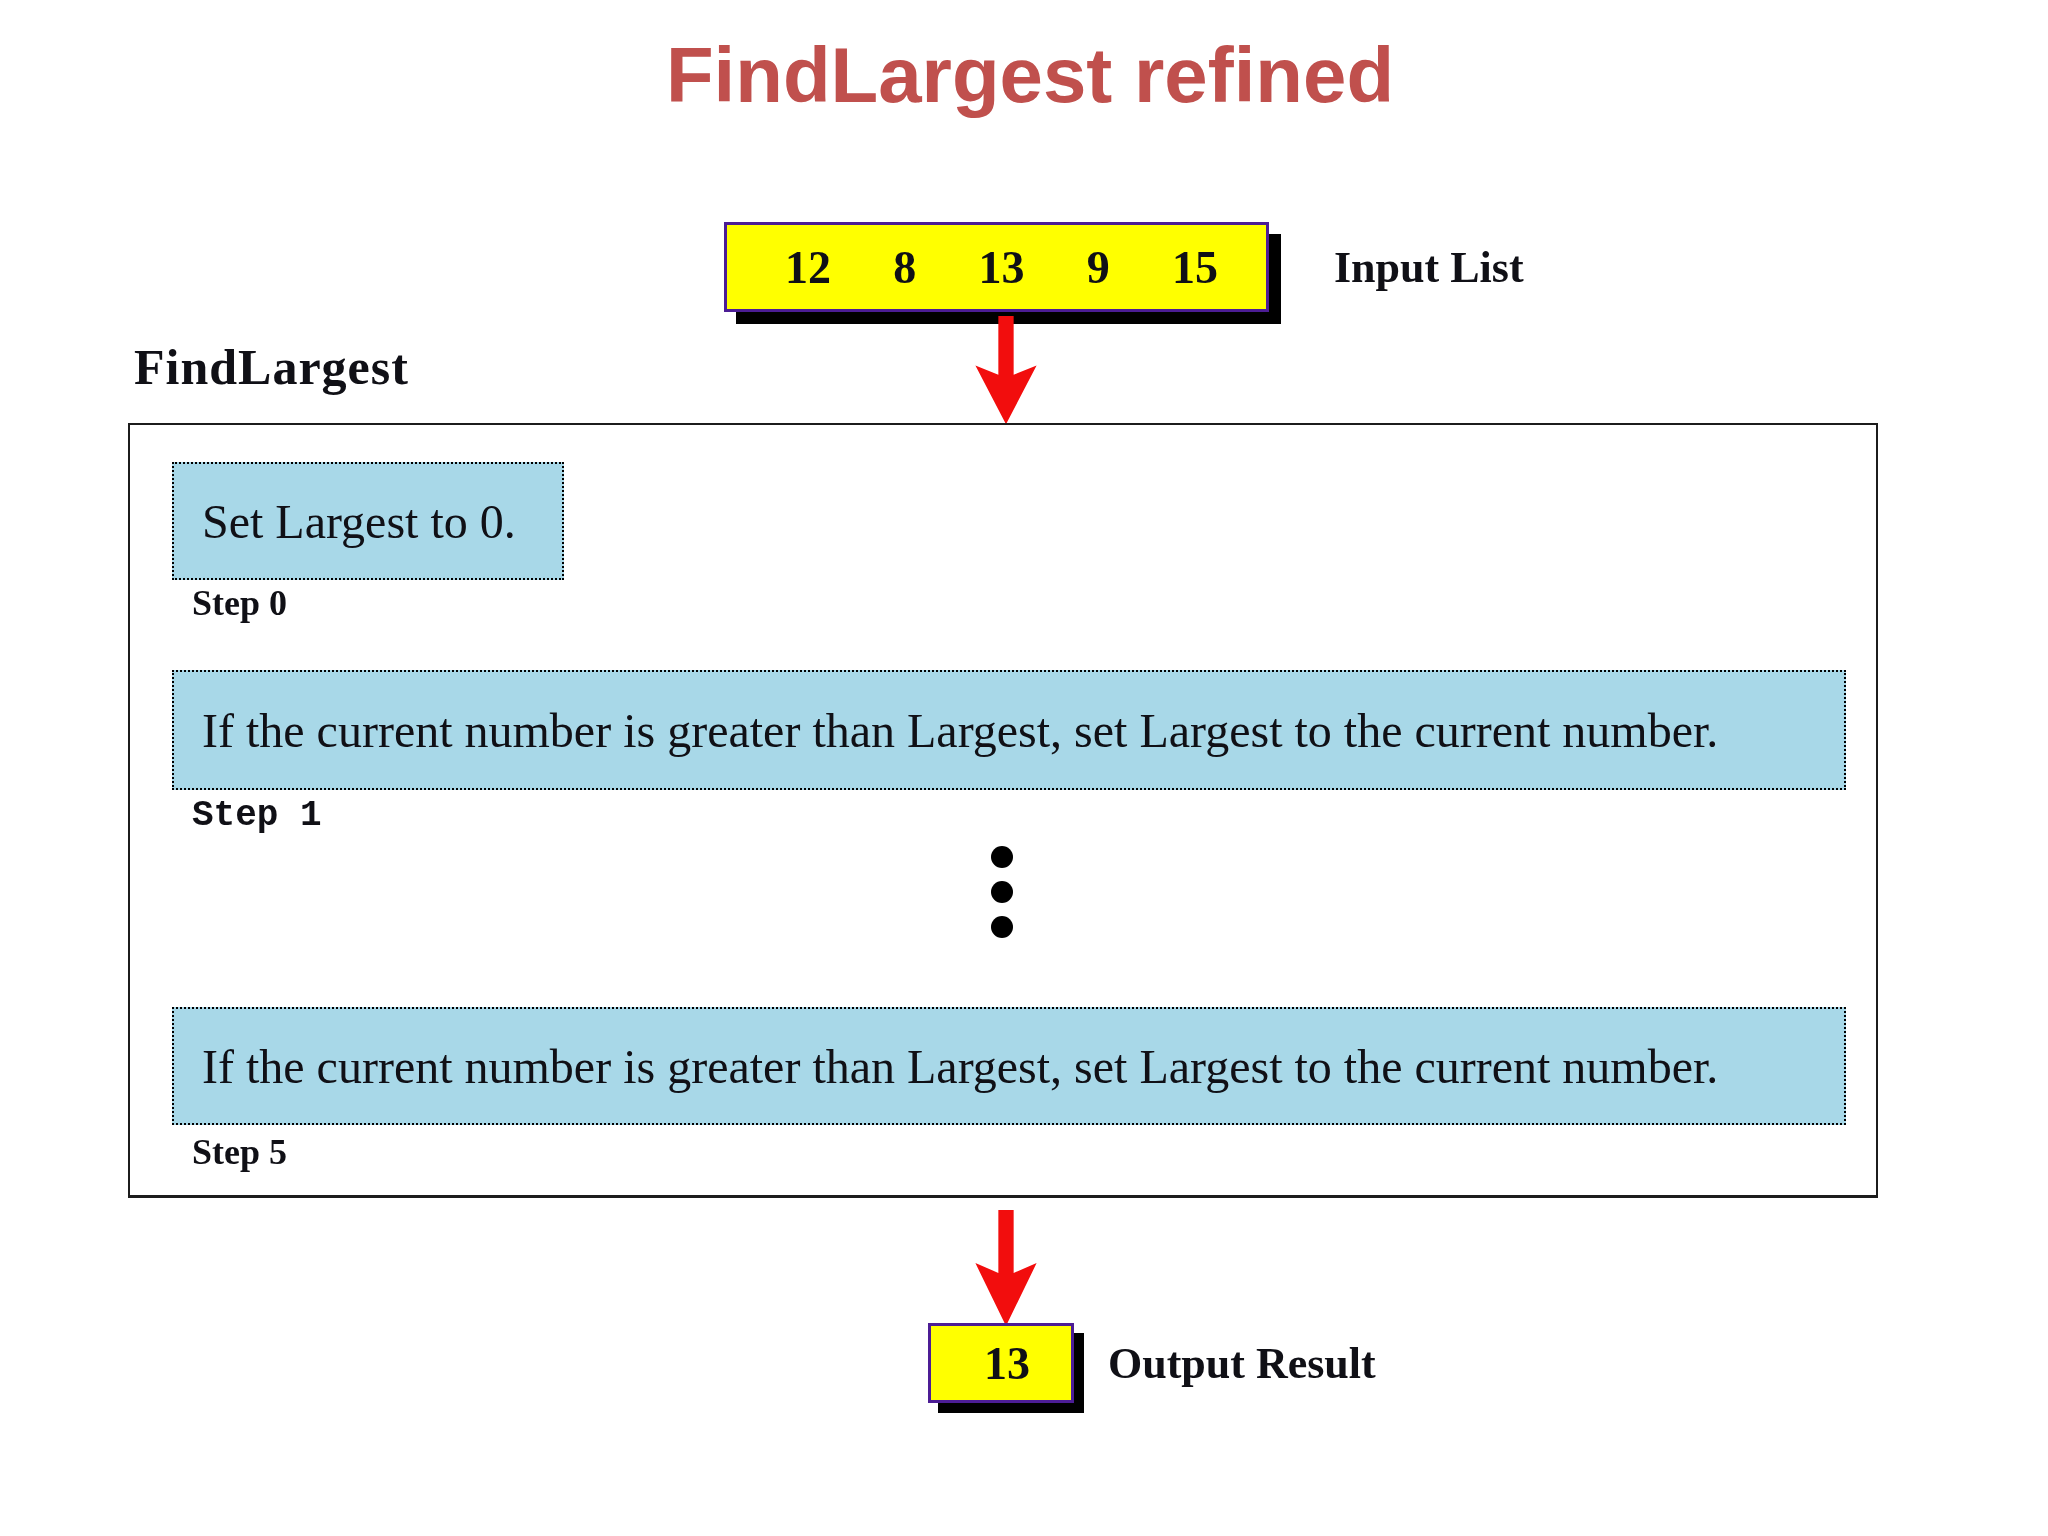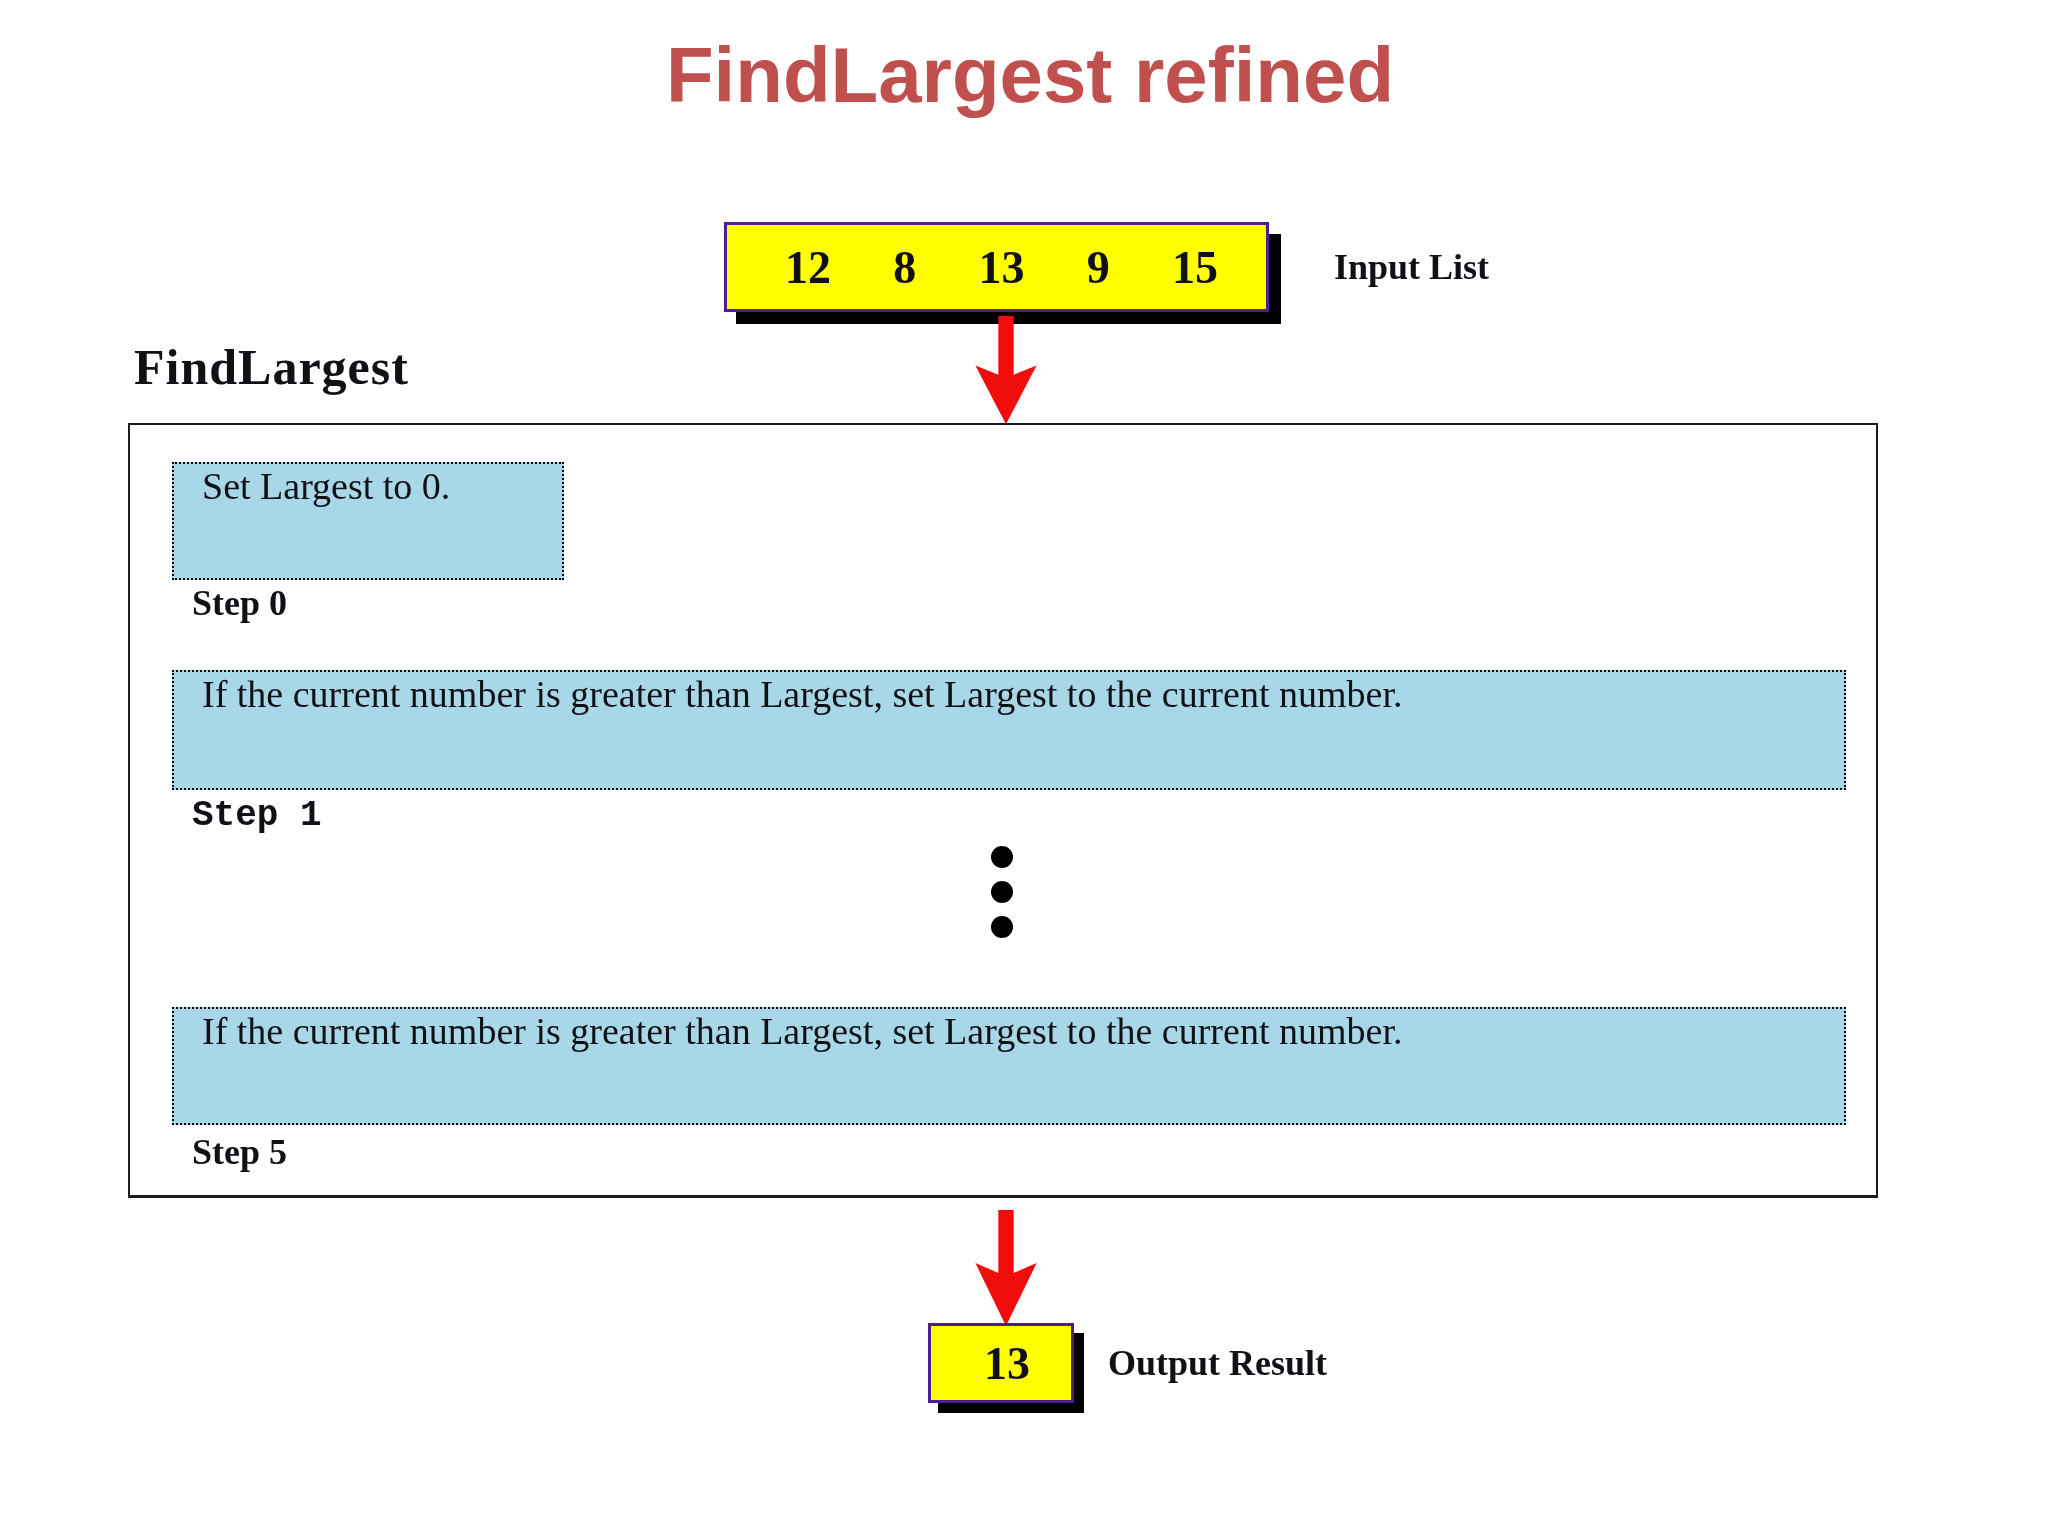--- a/index.html
+++ b/index.html
@@ -45,21 +45,21 @@
     justify-content:space-between;
     padding:0 48px 0 58px;
   }
   .output-box{
     left:928px;top:1323px;width:146px;height:80px;
     justify-content:center;
     box-shadow:10px 10px 0 #000;
   }
   .side-label{
     display:flex;align-items:center;
-    font-weight:bold;font-size:36px;
+    font-weight:bold;font-size:44px;
     white-space:nowrap;
   }
   .input-label{left:1322px;top:222px;height:90px;}
   .output-label{left:1096px;top:1323px;height:80px;}
 
   
   .arrow{width:80px;height:110px;}
   .arrow svg{width:100%;height:100%;display:block;}
   .arrow-1{left:960px;top:316px;}
   .arrow-2{left:960px;top:1210px;height:118px;}
@@ -73,22 +73,22 @@
   .proc-box{
     left:128px;top:423px;width:1750px;height:775px;
     border:2px solid #1c1c1c;
     border-bottom-width:3px;
     background:#fff;
   }
   .step-box{
     position:absolute;
     background:var(--c-step_blue);
     border:2px dotted #000;
-    display:flex;align-items:flex-start;
-    font-size:38px;
+    display:flex;align-items:center;
+    font-size:48px;
     padding-left:28px;
     white-space:nowrap;
     overflow:hidden;
   }
   .step-0{left:42px;top:37px;width:392px;height:118px;}
   .step-1{left:42px;top:245px;width:1674px;height:120px;}
   .step-5{left:42px;top:582px;width:1674px;height:118px;}
   .step-label{
     position:absolute;
     font-weight:bold;font-size:36px;

